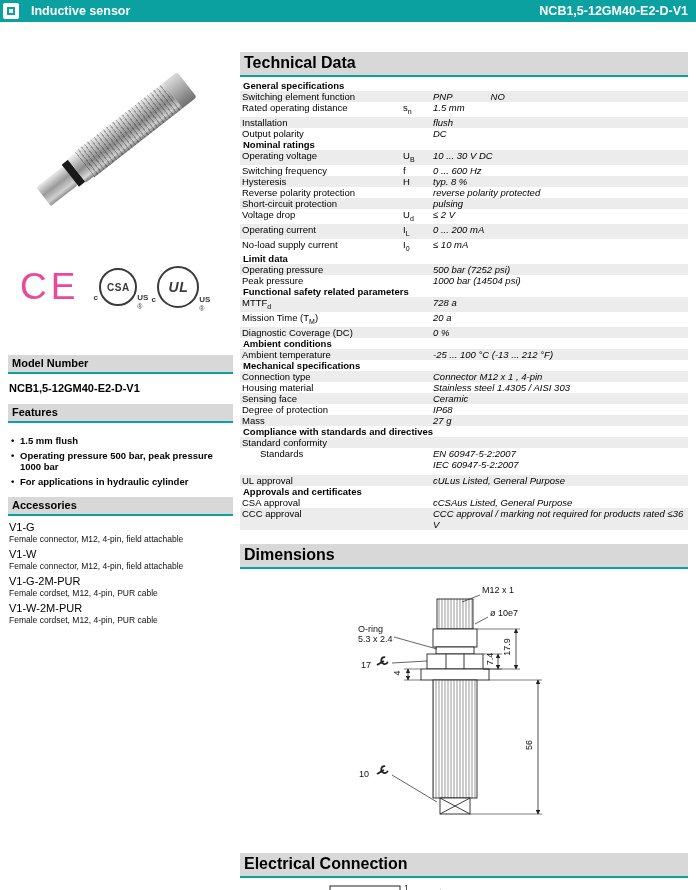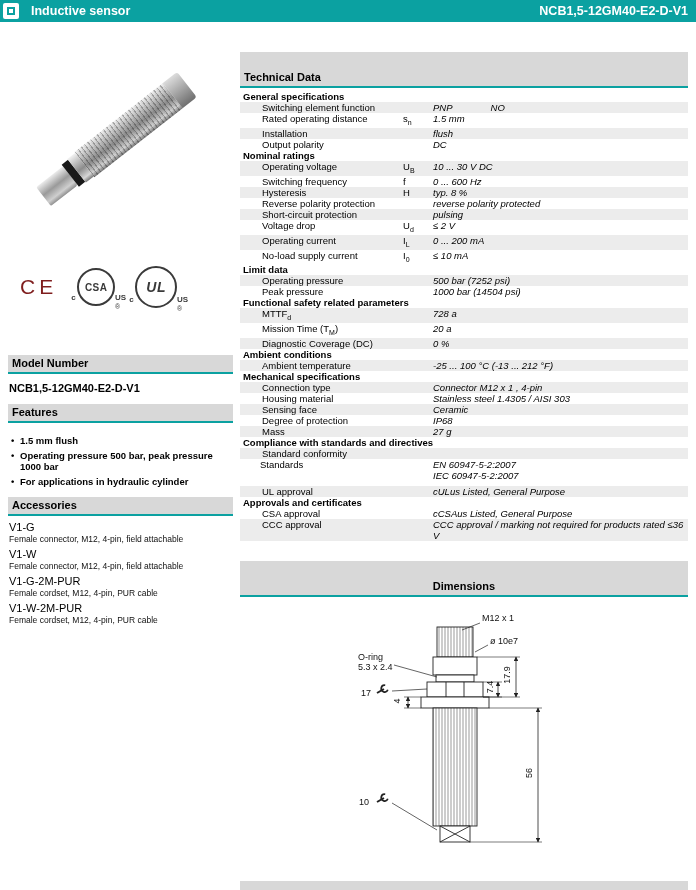--- a/index.html
+++ b/index.html
@@ -32,21 +32,21 @@
     background:linear-gradient(180deg,#f2f2f2,#8c8c8c 55%,#d6d6d6 85%,#777); }
   .sensor .body { width:112px; height:32px;
     background-image:
       repeating-linear-gradient(90deg, rgba(0,0,0,.28) 0 1px, rgba(255,255,255,.45) 1px 3px, rgba(0,0,0,.06) 3px 4px),
       linear-gradient(180deg,#f0f0f0,#8c8c8c 55%,#d0d0d0 85%,#777);
     background-blend-mode:multiply; }
   .sensor .end { width:18px; height:32px;
     background:linear-gradient(180deg,#dcdcdc,#6f6f6f); border-radius:0 3px 3px 0; }
 
   .logos { display:flex; align-items:center; gap:20px; margin:6px 0 0 12px; height:46px; }
-  .ce { font-size:21px; letter-spacing:4px; color:#7f1d1d; font-weight:400; }
+  .ce { font-size:37px; letter-spacing:4px; color:#ec4899; font-weight:400; }
   .certcircle { position:relative; width:38px; height:38px; border:2.5px solid #3a3a3a;
     border-radius:50%; display:flex; align-items:center; justify-content:center; }
   .certcircle .inner { font-weight:bold; font-size:10px; color:#3a3a3a; letter-spacing:.5px; }
   .certcircle.ul { width:42px; height:42px; }
   .certcircle.ul .inner { font-size:14px; font-style:italic; }
   .certside { position:absolute; font-size:8px; color:#3a3a3a; font-weight:bold; }
   .cs-l { left:-8px; bottom:2px; }
   .cs-r { right:-13px; bottom:2px; }
   .cs-reg { right:-7px; bottom:-6px; font-size:7px; font-weight:normal; }
 
@@ -58,35 +58,35 @@
   .features { list-style:none; font-size:9.5px; font-weight:bold; line-height:11px; margin:12px 0 10px 1px; }
   .features li { position:relative; padding-left:11px; margin-bottom:4px; }
   .features li::before { content:"•"; position:absolute; left:2px; }
   .acclist { margin-top:5px; }
   .accname { font-size:11px; font-weight:normal; margin:4px 0 1px 1px; }
   .accdesc { font-size:8.5px; color:#111; margin-left:1px; }
 
   
   .right { position:absolute; left:240px; top:52px; width:448px; }
   .secbar { background:var(--bargray); border-bottom:2px solid var(--teal);
-    font-weight:bold; font-size:11px; padding:19px 4px 3px 4px; }
+    font-weight:bold; font-size:16px; padding:2px 4px 3px 4px; }
   .ttable { margin-top:3px; }
   .trow { display:flex; font-size:9.5px; line-height:11px; min-height:11px; align-items:flex-start; }
   .trow.head { font-weight:bold; }
   .trow.head .chead { padding-left:3px;text-align:center; }
-  .trow .c1 { width:163px; padding-left:22px; flex:none; }
+  .trow .c1 { width:163px; padding-left:2px; flex:none; }
   .trow .c1.i2 { padding-left:20px; }
   .trow .csym { width:30px; flex:none; }
   .trow .cval { flex:1;font-style:italic; }
   .trow.shade { background:var(--rowgray); }
   .trow .v2 { display:inline-block; margin-left:38px; }
   sub { font-size:7px; }
   .gap { margin-top:5px; }
 
-  .secbar-dim { margin-top:20px;text-align:center; }
+  .secbar-dim { margin-top:14px; }
   .dimwrap { height:272px; position:relative; }
   .secbar-elec { margin-top:12px; }
   svg text { font-family:"Liberation Sans", sans-serif; font-size:9px; fill:#111; }
   svg text.pin { font-size:8.5px; }
 </style>
 </head>
 <body>
 
 <header class="topbar">
   <span class="mark">

